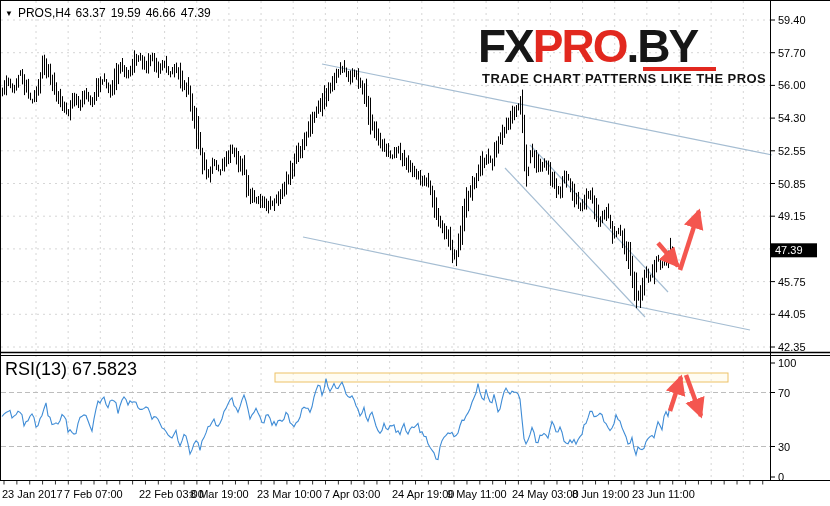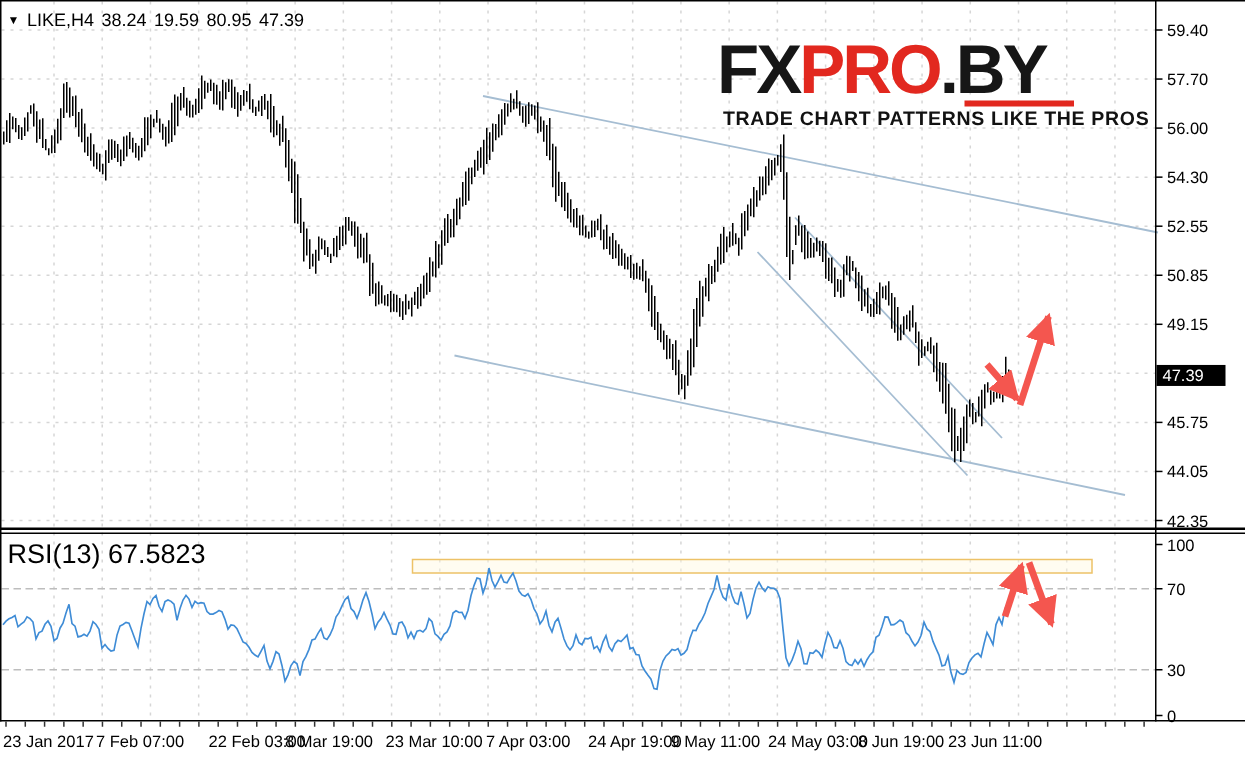--- a/index.html
+++ b/index.html
@@ -528,21 +528,21 @@
       <text x="257" y="498">23 Mar 10:00</text>
       <text x="324" y="498">7 Apr 03:00</text>
       <text x="392" y="498">24 Apr 19:00</text>
       <text x="447" y="498">9 May 11:00</text>
       <text x="512" y="498">24 May 03:00</text>
       <text x="572" y="498">8 Jun 19:00</text>
       <text x="632" y="498">23 Jun 11:00</text>
     </g>
   </svg>
 
-<div class="hdr"><span class="tri">▼</span><span>LIKE,H4</span><span>38.24</span><span>19.59</span><span>80.95</span><span>47.39</span></div>
+<div class="hdr"><span class="tri">▼</span><span>PROS,H4</span><span>63.37</span><span>19.59</span><span>46.66</span><span>47.39</span></div>
 
 <div class="rsi-lbl">RSI(13) 67.5823</div>
 
 <div class="logo">
   <div class="logo-text"><span class="l-black">FX</span><span class="l-red">PRO</span><span class="l-black">.BY</span></div>
   <div class="logo-bar"></div>
   <div class="logo-tag">TRADE CHART PATTERNS LIKE THE PROS</div>
 </div>
 
 </body></html>

